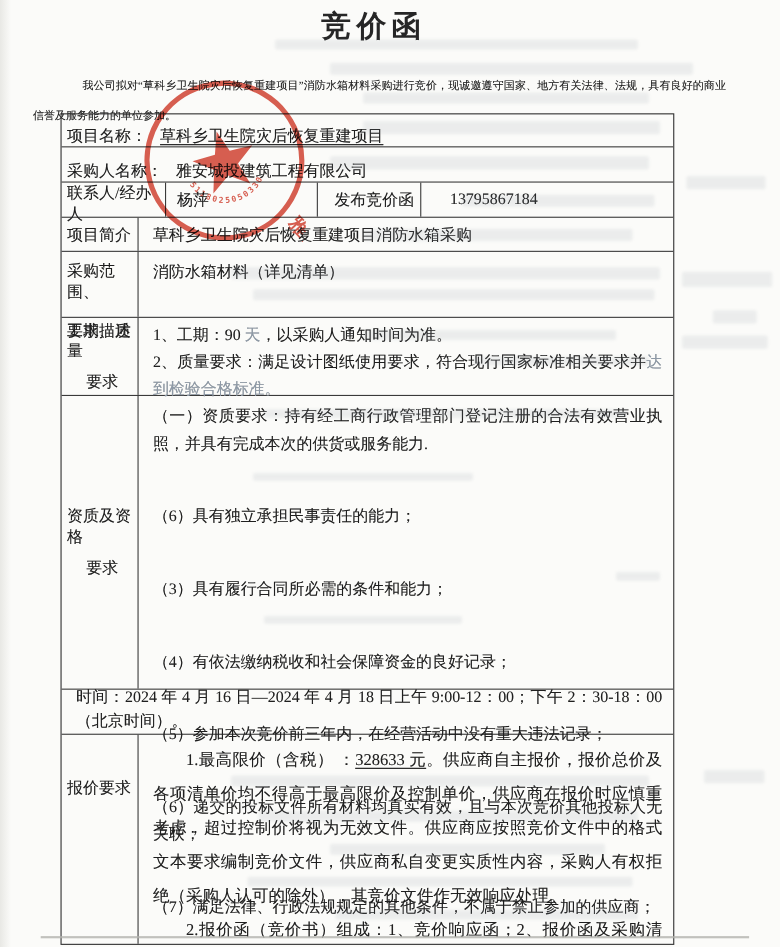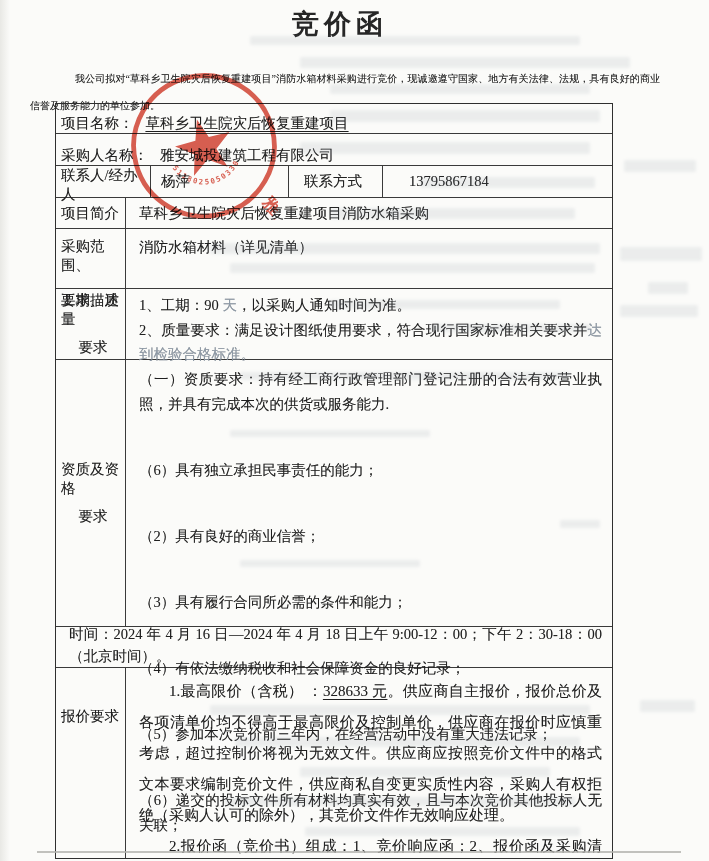--- a/index.html
+++ b/index.html
@@ -104,21 +104,21 @@
     </div>
 
     <div class="row r3">
       <div class="cell c-label vline">
           <span>联系人/经办人</span>
         </div>
       <div class="cell c-name vline">
           <span>杨萍</span>
         </div>
       <div class="cell c-phlabel vline">
-          <span>联系方式</span>
+          <span>发布竞价函</span>
         </div>
       <div class="cell c-phone">
           <span>13795867184</span>
         </div>
     </div>
 
     <div class="row r4">
       <div class="cell lblcell vline">
           <span>项目简介</span>
         </div>
@@ -149,21 +149,20 @@
     </div>
 
     <div class="row r7">
       <div class="cell lblcell lbl-mid vline">
         <span>资质及资格</span>
         <span class="lbl-second-center">要求</span>
       </div>
       <div class="cell valcell qualval">
         <p>（一）资质要求：持有经工商行政管理部门登记注册的合法有效营业执照，并具有完成本次的供货或服务能力.</p>
         <p>（6）具有独立承担民事责任的能力；</p>
-        <p>（2）具有良好的商业信誉；</p>
         <p>（3）具有履行合同所必需的条件和能力；</p>
         <p>（4）有依法缴纳税收和社会保障资金的良好记录；</p>
         <p>（5）参加本次竞价前三年内，在经营活动中没有重大违法记录；</p>
         <p>（6）递交的投标文件所有材料均真实有效，且与本次竞价其他投标人无关联；</p>
         <p>（7）满足法律、行政法规规定的其他条件，不属于禁止参加的供应商；</p>
       </div>
     </div>
 
     <div class="row r8">
       <div class="cell valcell pubval">

